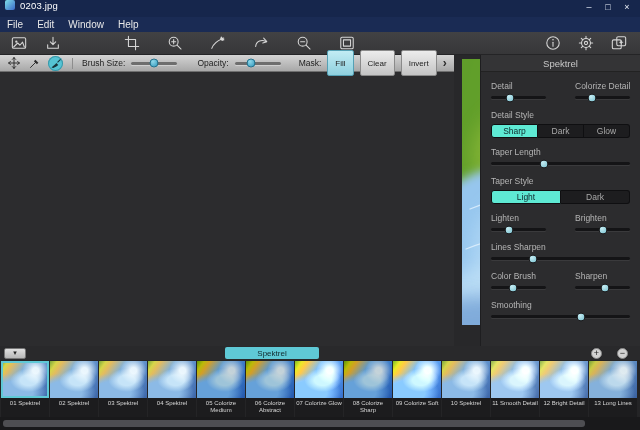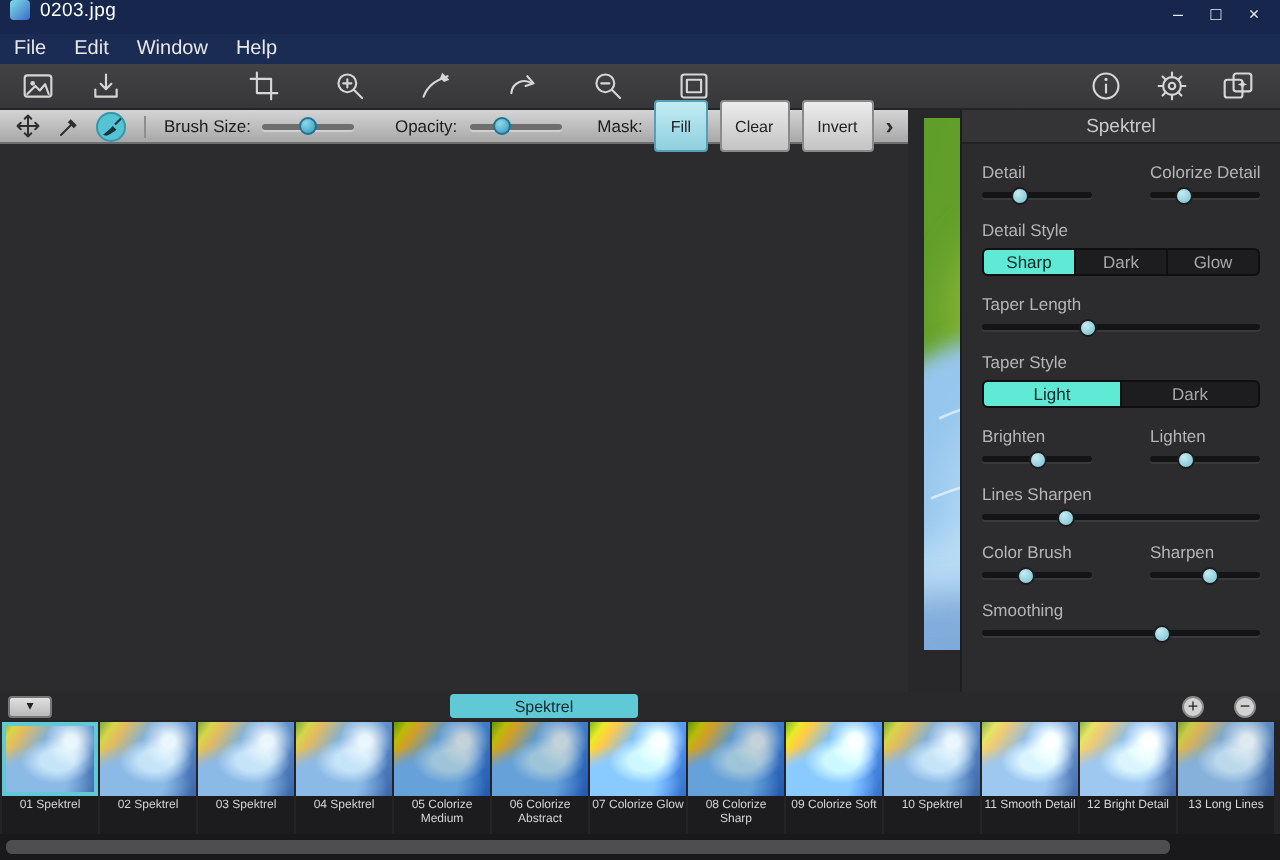--- a/index.html
+++ b/index.html
@@ -342,29 +342,29 @@
         <div>
           <div class="lbl">Taper Style</div>
           <div class="segwrap">
             <button class="seg active">Light</button>
             <button class="seg">Dark</button>
           </div>
         </div>
 
         <div class="row-two">
           <div class="ctrl">
+            <div class="lbl">Lighten</div>
+            <div class="pslider">
+                <div class="knob" style="left: 33%;"></div>
+              </div>
+          </div>
+          <div class="ctrl">
             <div class="lbl">Brighten</div>
             <div class="pslider">
                 <div class="knob" style="left: 50%;"></div>
-              </div>
-          </div>
-          <div class="ctrl">
-            <div class="lbl">Lighten</div>
-            <div class="pslider">
-                <div class="knob" style="left: 33%;"></div>
               </div>
           </div>
         </div>
 
         <div>
           <div class="lbl">Lines Sharpen</div>
           <div class="pslider">
               <div class="knob" style="left: 30%;"></div>
             </div>
         </div>

